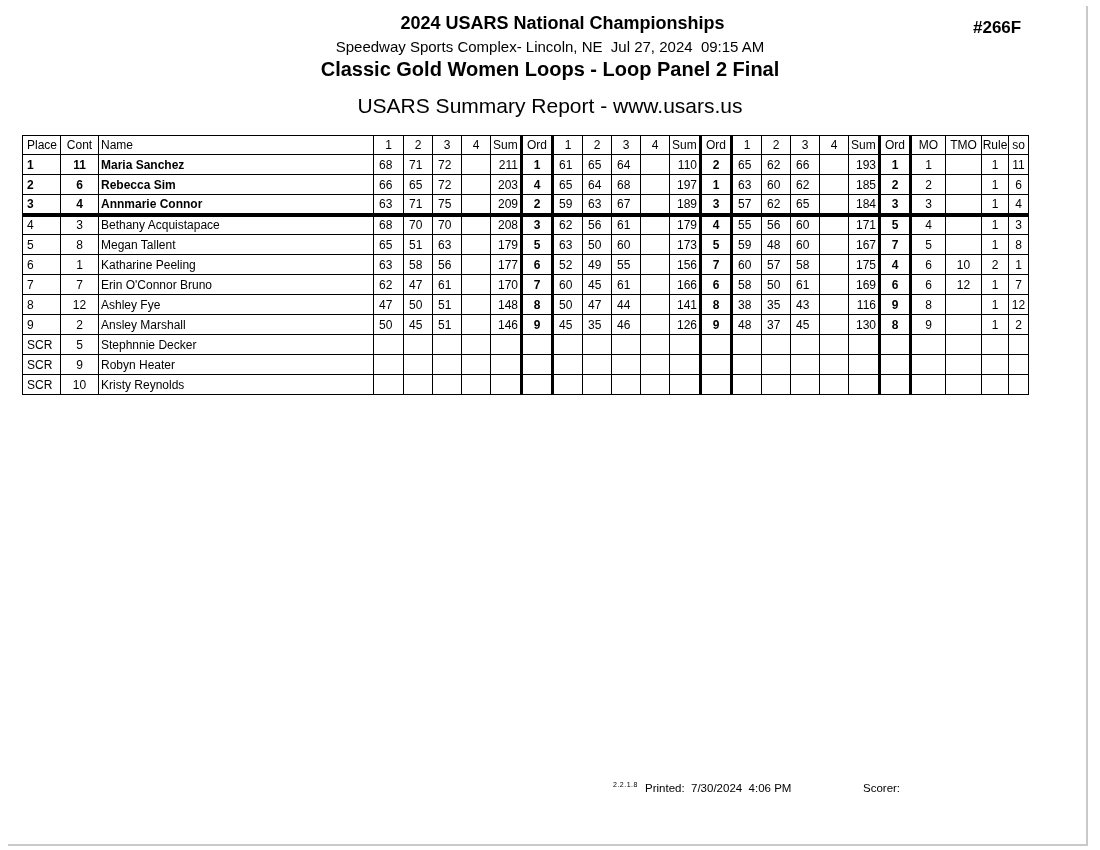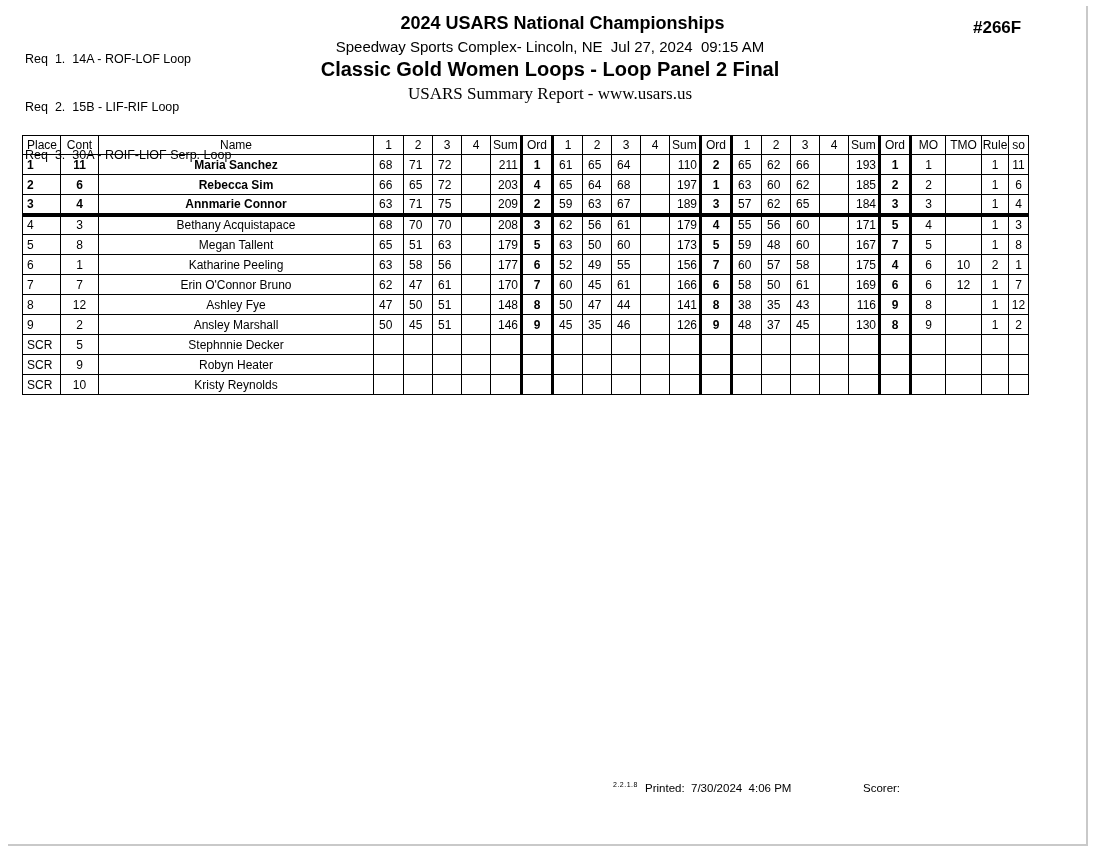--- a/index.html
+++ b/index.html
@@ -8,35 +8,35 @@
   .page { position: relative; width: 1100px; height: 850px; background: #fff; overflow: hidden; }
   .sheet-edge { position: absolute; left: 8px; top: 6px; width: 1080px; height: 840px;
     border-right: 2px solid #c9c9c9; border-bottom: 2px solid #c9c9c9; pointer-events: none; }
 
   .req { position: absolute; left: 25px; top: 19px; font-size: 12.5px; line-height: 16px; white-space: pre; }
 
   .titles { position: absolute; left: 0; top: 13px; width: 1100px; text-align: center; }
   .t1 { font-size: 18px; font-weight: bold; margin-left: 25px; }
   .t2 { font-size: 15px; margin-top: 4px; white-space: pre; }
   .t3 { font-size: 20px; font-weight: bold; margin-top: 3px; }
-  .t4 { font-size: 17px; margin-top: 3px; font-family: Liberation Serif, serif; }
+  .t4 { font-size: 21px; margin-top: 13px; }
 
   .docnum { position: absolute; left: 973px; top: 18px; font-size: 17px; font-weight: bold; }
 
   .tablewrap { position: absolute; left: 22px; top: 135px; }
   table { border-collapse: collapse; table-layout: fixed; font-family: "Liberation Sans", sans-serif;
           font-size: 12px; color: #000; }
   td, th { border: 1px solid #000; height: 20px; padding: 0 2px; overflow: hidden;
            white-space: nowrap; vertical-align: middle; font-weight: normal; }
   thead tr.jrow td { height: 23px; }
   thead tr.hrow th { height: 19px; }
   .nb { border: none; }
   .judge { text-align: left; padding-left: 4px; white-space: pre; }
   th.pl, td.pl { text-align: left; padding-left: 4px; margin-left: 32px; }
-  th.nm, td.nm { text-align: center; }
+  th.nm, td.nm { text-align: left; }
   .ct { text-align: center; }
   .sc { text-align: left; padding-left: 5px; }
   th.sch { text-align: center; padding: 0; }
   .sm { text-align: right; padding-right: 2px; }
   th.smh { text-align: left; padding-left: 2px; }
   .ord { border-left: 3px solid #000; border-right: 3px solid #000; text-align: center; }
   td.ord { font-weight: bold; }
   .xc { text-align: center; padding: 0; }
   tr.b td.pl, tr.b td.ct, tr.b td.nm { font-weight: bold; }
   tr.cut td { border-bottom: 4px solid #000; }
@@ -44,25 +44,20 @@
   .version { position: absolute; left: 613px; top: 781px; font-size: 7px; letter-spacing: 0.5px; }
   .printed { position: absolute; left: 645px; top: 782px; font-size: 11.5px; white-space: pre; }
   .scorer  { position: absolute; left: 863px; top: 782px; font-size: 11.5px; }
 </style>
 </head>
 <body>
 
 <div class="page">
   <div class="sheet-edge"></div>
 
-  <div class="req">
-    <div>Req  1.  14A - ROF-LOF Loop</div>
-    <div>Req  2.  15B - LIF-RIF Loop</div>
-    <div>Req  3.  30A - ROIF-LIOF Serp. Loop</div>
-  </div>
 
   <div class="titles">
     <div class="t1">2024 USARS National Championships</div>
     <div class="t2">Speedway Sports Complex- Lincoln, NE  Jul 27, 2024  09:15 AM</div>
     <div class="t3">Classic Gold Women Loops - Loop Panel 2 Final</div>
     <div class="t4">USARS Summary Report - www.usars.us</div>
   </div>
 
   <div class="docnum">#266F</div>
 

